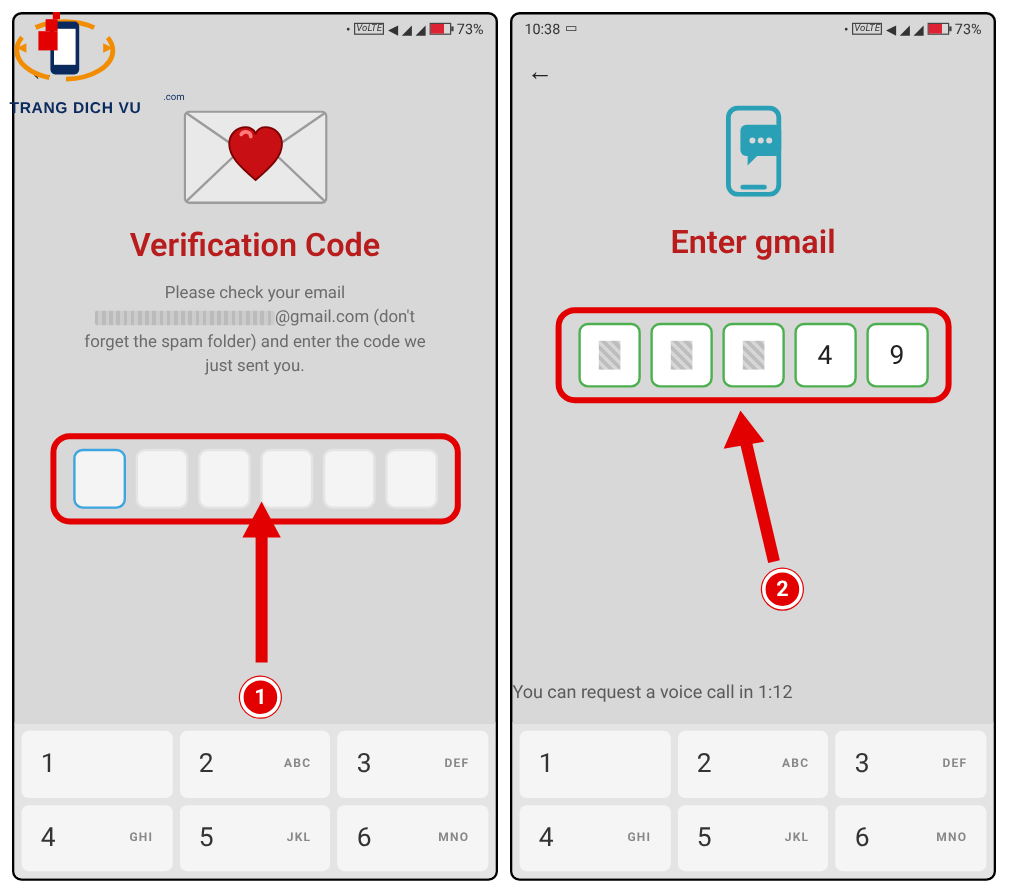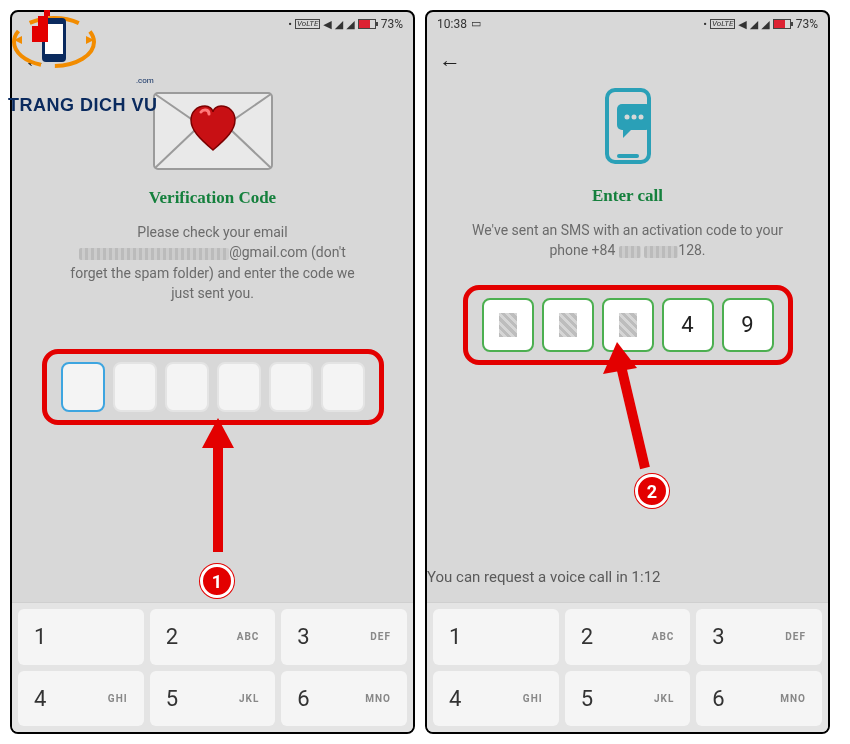--- a/index.html
+++ b/index.html
@@ -74,26 +74,25 @@
   }
 
   
   .envelope-wrap { margin-top: 8px; margin-bottom: 18px; position:relative; }
   .envelope-svg { display:block; }
 
   
   .sms-phone { margin-top: 4px; margin-bottom: 18px; }
 
   .title {
-    font-size: 17px;
+    font-size: 27px;
     font-weight: 600;
-    color: #15803d;
+    color: #b91c1c;
     margin-bottom: 14px;
     text-align:center;
-    font-family:Liberation Serif, serif;
   }
   .subtitle {
     font-size: 14px;
     color: #6b6b6b;
     text-align:center;
     line-height: 1.45;
     max-width: 340px;
   }
   .redact {
     display:inline-block;
@@ -189,25 +188,25 @@
   
   .watermark {
     position:absolute;
     top: 6px; left: 8px;
     z-index: 50;
     width: 160px;
   }
   .watermark .wm-txt {
     font-family: Arial Black, Arial, sans-serif;
     font-weight: 900;
-    font-size: 18px;
+    font-size: 13px;
     letter-spacing: 0.5px;
     color:#0a2a5e;
     white-space: nowrap;
-    margin-top: 13px;
+    margin-top: 0;
   }
   .watermark .wm-com {
     font-size:8px; color:#0a2a5e; position:absolute; top:70px; left:128px;
   }
 </style>
 </head>
 <body>
 
 <div class="watermark">
   <svg width="92" height="72" viewBox="0 0 92 72">
@@ -345,27 +344,21 @@
           <rect x="10" y="2" width="42" height="72" rx="8" fill="none" stroke="#2aa0b7" stroke-width="4"></rect>
           <line x1="22" y1="68" x2="40" y2="68" stroke="#2aa0b7" stroke-width="4" stroke-linecap="round"></line>
           <rect x="20" y="16" width="34" height="26" rx="5" fill="#2aa0b7"></rect>
           <polygon points="26,40 26,50 36,40" fill="#2aa0b7"></polygon>
           <circle cx="30" cy="29" r="2.5" fill="#d8d8d8"></circle>
           <circle cx="37" cy="29" r="2.5" fill="#d8d8d8"></circle>
           <circle cx="44" cy="29" r="2.5" fill="#d8d8d8"></circle>
         </svg>
       </div>
 
-      <div class="title">Enter call</div>
-      <div class="subtitle">
-        <span>We've sent an SMS with an activation code to your</span><br>
-        <span>phone +84</span>
-        <span class="redact ph1"></span>
-        <span class="redact ph2"></span><span>128.</span>
-      </div>
+      <div class="title">Enter gmail</div>
 
       <div class="highlight-frame shallow">
         <div class="code-cell green">
             <span class="blur"></span>
           </div>
         <div class="code-cell green">
             <span class="blur"></span>
           </div>
         <div class="code-cell green">
             <span class="blur"></span>

